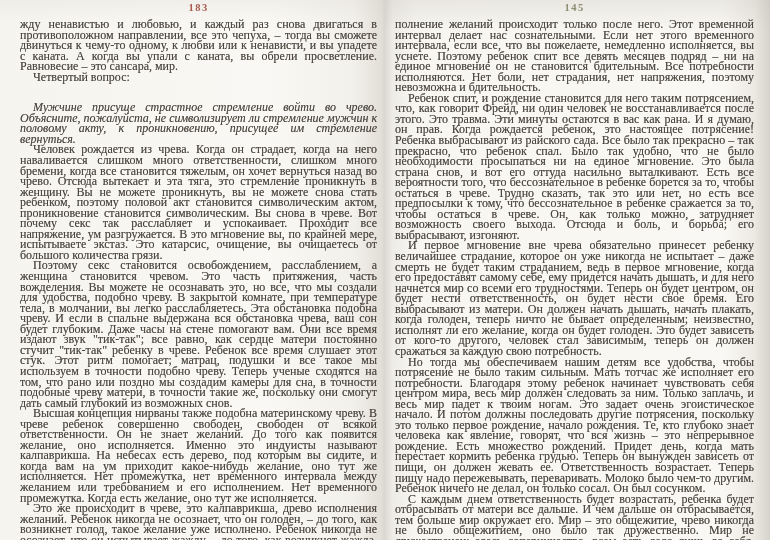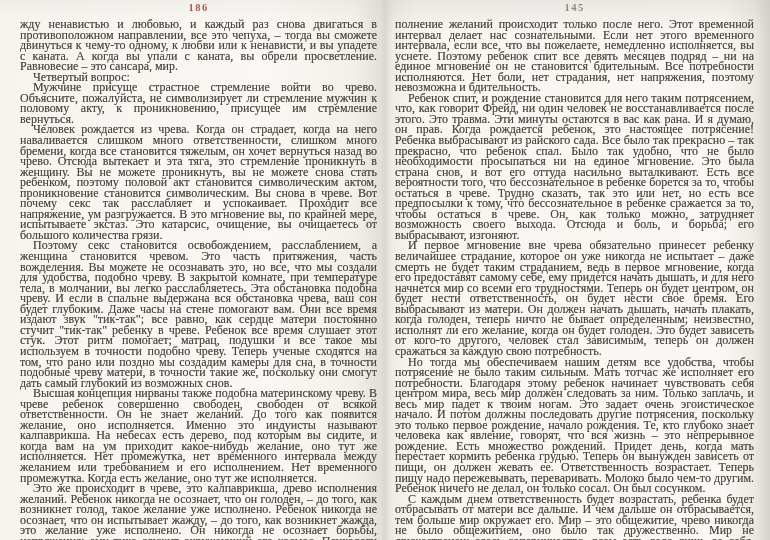--- a/index.html
+++ b/index.html
@@ -54,29 +54,31 @@
     margin: 0;
     text-indent: 13px;
   }
   .page-body p.cont {
     text-indent: 0;
   }
   .page-body p.gap-before {
     margin-top: 0;
   }
   .page-body p.question {
+    font-style: italic;
+    margin-top: 20px;
   }
 </style>
 </head>
 <body>
 
 <div class="spread">
 
   <div class="page page-left">
-    <div class="page-number" style="color: rgb(164, 90, 75);">186</div>
+    <div class="page-number" style="color: rgb(164, 90, 75);">183</div>
     <div class="page-body">
       <p class="cont">жду ненавистью и любовью, и каждый раз снова двигаться в противоположном направлении, все это чепуха, – тогда вы сможете двинуться к чему-то одному, к любви или к ненависти, и вы упадете с каната. А когда вы упали с каната, вы обрели просветление. Равновесие – это сансара, мир.</p>
       <p class="gap-before">Четвертый вопрос:</p>
       <p class="question">Мужчине присуще страстное стремление войти во чрево. Объясните, пожалуйста, не символизирует ли стремление мужчин к половому акту, к проникновению, присущее им стремление вернуться.</p>
       <p>Человек рождается из чрева. Когда он страдает, когда на него наваливается слишком много ответственности, слишком много бремени, когда все становится тяжелым, он хочет вернуться назад во чрево. Отсюда вытекает и эта тяга, это стремление проникнуть в женщину. Вы не можете проникнуть, вы не можете снова стать ребенком, поэтому половой акт становится символическим актом, проникновение становится символическим. Вы снова в чреве. Вот почему секс так расслабляет и успокаивает. Проходит все напряжение, ум разгружается. В это мгновение вы, по крайней мере, испытываете экстаз. Это катарсис, очищение, вы очищаетесь от большого количества грязи.</p>
       <p>Поэтому секс становится освобождением, расслаблением, а женщина становится чревом. Это часть притяжения, часть вожделения. Вы можете не осознавать это, но все, что мы создали для удобства, подобно чреву. В закрытой комнате, при температуре тела, в молчании, вы легко расслабляетесь. Эта обстановка подобна чреву. И если в спальне выдержана вся обстановка чрева, ваш сон будет глубоким. Даже часы на стене помогают вам. Они все время издают звук "тик-так"; все равно, как сердце матери постоянно стучит "тик-так" ребенку в чреве. Ребенок все время слушает этот стук. Этот ритм помогает; матрац, подушки и все такое мы используем в точности подобно чреву. Теперь ученые сходятся на том, что рано или поздно мы создадим камеры для сна, в точности подобные чреву матери, в точности такие же, поскольку они смогут дать самый глубокий из возможных снов.</p>
       <p>Высшая концепция нирваны также подобна материнскому чреву. В чреве ребенок совершенно свободен, свободен от всякой ответственности. Он не знает желаний. До того как появится желание, оно исполняется. Именно это индуисты называют калпаврикша. На небесах есть дерево, под которым вы сидите, и когда вам на ум приходит какое-нибудь желание, оно тут же исполняется. Нет промежутка, нет временного интервала между желанием или требованием и его исполнением. Нет временного промежутка. Когда есть желание, оно тут же исполняется.</p>
       <p>Это же происходит в чреве, это калпаврикша, древо исполнения желаний. Ребенок никогда не осознает, что он голоден, – до того, как возникнет голод, такое желание уже исполнено. Ребенок никогда не осознает, что он испытывает жажду, – до того, как возникнет жажда, это желание уже исполнено. Он никогда не осознает борьбы, напряжения; ему тихо служит окружающий его космос. Психологи говорят, что именно поэтому у ребенка, находящегося в чреве, не может быть сознания, поскольку для сознания необходима борьба, необходимо сражение. Сознание растет только тогда, когда в этом есть потребность, тогда возникает и временной интервал, и ис-</p>
     </div>
   </div>

